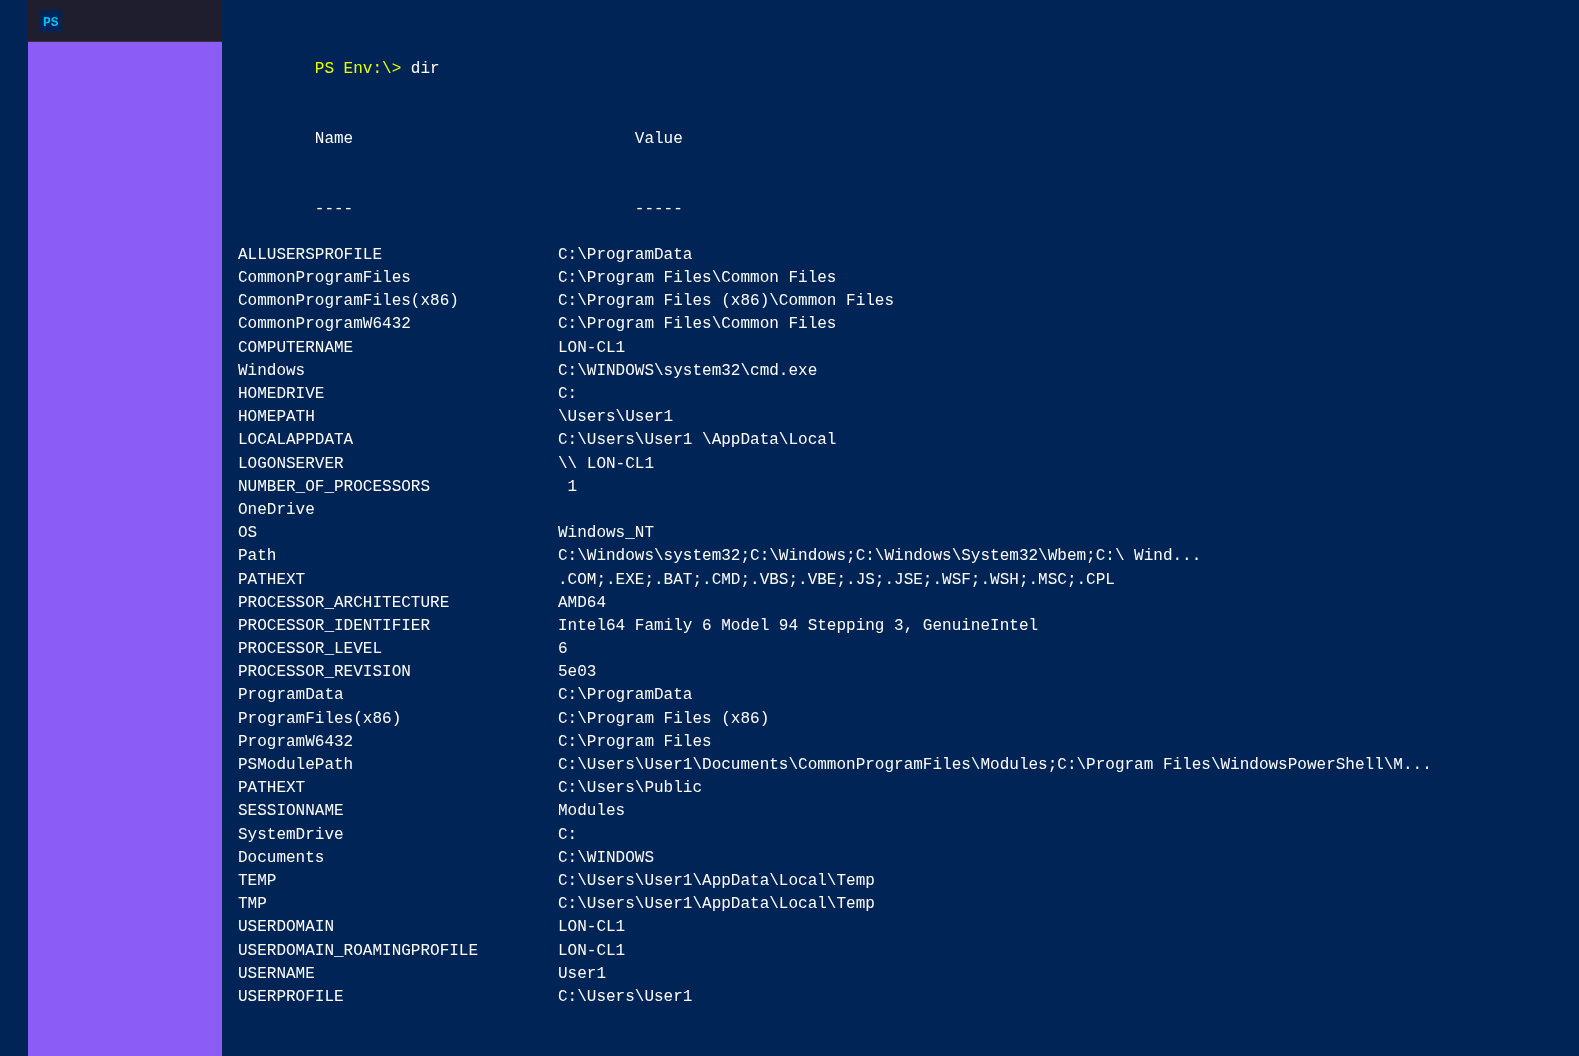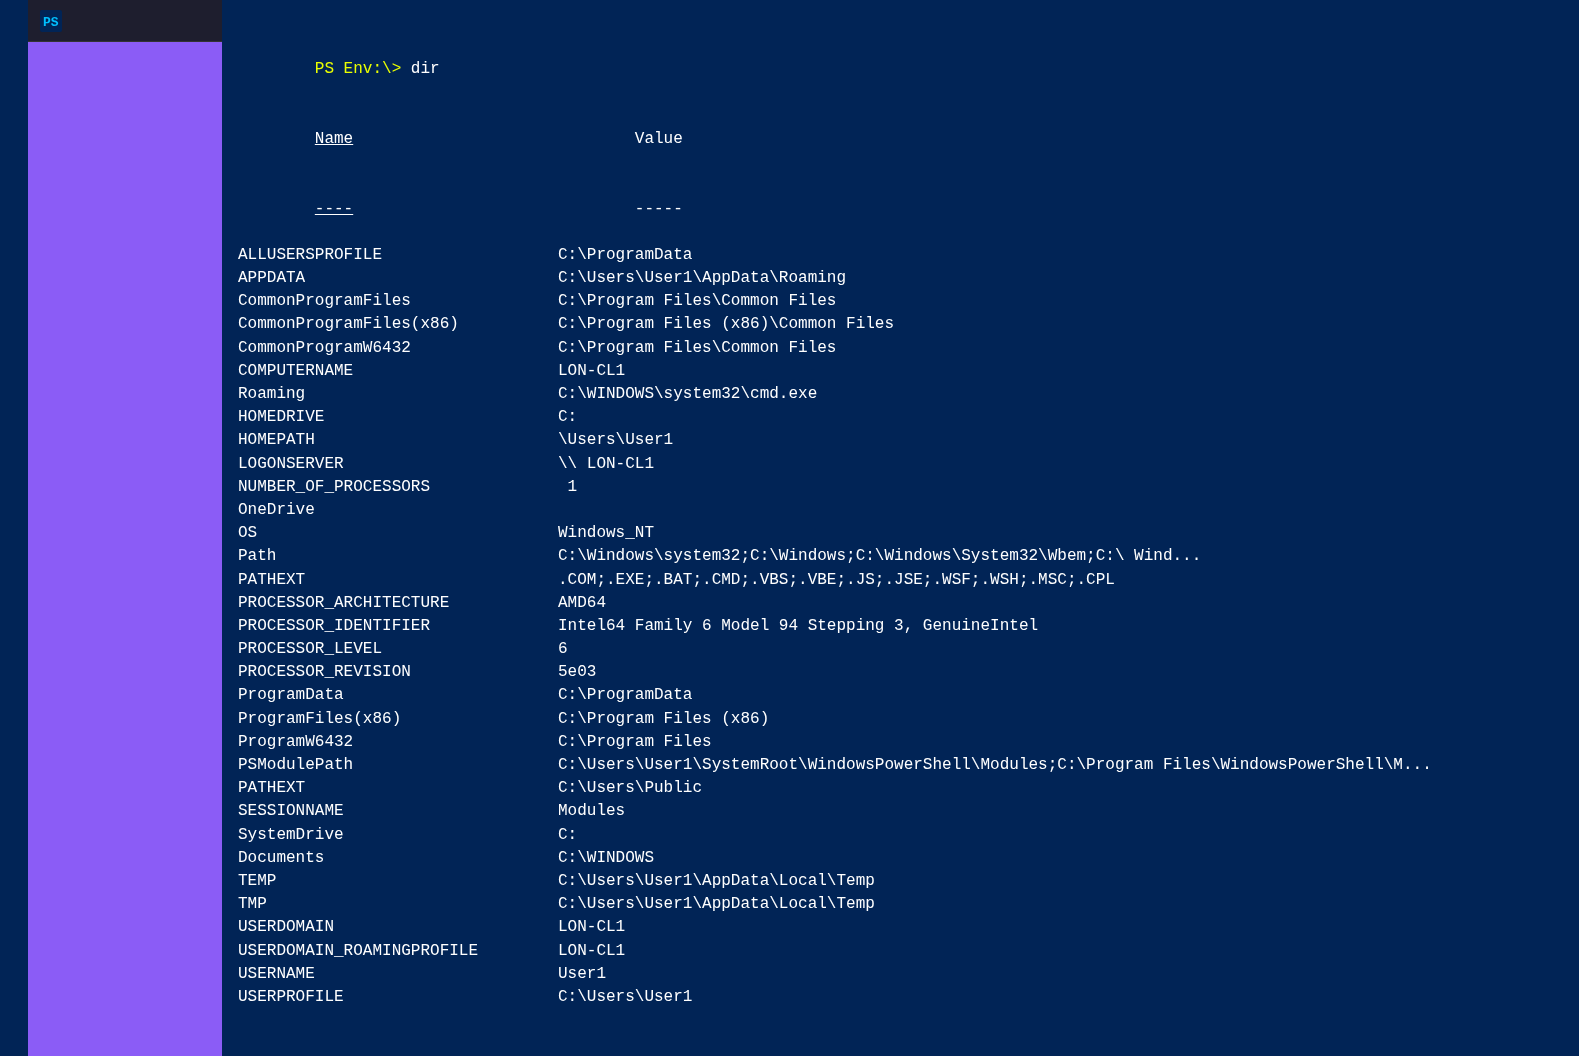--- a/index.html
+++ b/index.html
@@ -118,21 +118,20 @@
       color: #ffffff;
     }
 
     .header-line {
       white-space: pre;
     }
 
     .header-line .name-col {
       display: inline-block;
       width: 320px;
-      text-decoration: underline;
     }
 
     @keyframes blink {
       50% { opacity: 0; }
     }
   </style>
 </head>
 <body>
 
 <div class="window">
@@ -162,42 +161,42 @@
       <div class="header-line">
         <span class="name-col" id="col-name">Name</span><span id="col-value">Value</span>
       </div>
 
       <div class="header-line">
         <span class="name-col" id="col-name-sep">----</span><span id="col-value-sep">-----</span>
       </div>
 
       <div id="data-rows">
           <div class="output-line"><span class="name-col">ALLUSERSPROFILE</span><span class="value-col">C:\ProgramData</span></div>
-          <div class="output-line"><span class="name-col">APPDATA</span><span class="value-col">C:\Users\User1\AppData\Roaming</span></div>
           <div class="output-line"><span class="name-col">CommonProgramFiles</span><span class="value-col">C:\Program Files\Common Files</span></div>
           <div class="output-line"><span class="name-col">CommonProgramFiles(x86)</span><span class="value-col">C:\Program Files (x86)\Common Files</span></div>
           <div class="output-line"><span class="name-col">CommonProgramW6432</span><span class="value-col">C:\Program Files\Common Files</span></div>
           <div class="output-line"><span class="name-col">COMPUTERNAME</span><span class="value-col">LON-CL1</span></div>
-          <div class="output-line"><span class="name-col">Roaming</span><span class="value-col">C:\WINDOWS\system32\cmd.exe</span></div>
+          <div class="output-line"><span class="name-col">Windows</span><span class="value-col">C:\WINDOWS\system32\cmd.exe</span></div>
           <div class="output-line"><span class="name-col">HOMEDRIVE</span><span class="value-col">C:</span></div>
           <div class="output-line"><span class="name-col">HOMEPATH</span><span class="value-col">\Users\User1</span></div>
+          <div class="output-line"><span class="name-col">LOCALAPPDATA</span><span class="value-col">C:\Users\User1 \AppData\Local</span></div>
           <div class="output-line"><span class="name-col">LOGONSERVER</span><span class="value-col">\\ LON-CL1</span></div>
           <div class="output-line"><span class="name-col">NUMBER_OF_PROCESSORS</span><span class="value-col"> 1</span></div>
           <div class="output-line"><span class="name-col">OneDrive</span><span class="value-col"></span></div>
           <div class="output-line"><span class="name-col">OS</span><span class="value-col">Windows_NT</span></div>
           <div class="output-line"><span class="name-col">Path</span><span class="value-col">C:\Windows\system32;C:\Windows;C:\Windows\System32\Wbem;C:\ Wind...</span></div>
           <div class="output-line"><span class="name-col">PATHEXT</span><span class="value-col">.COM;.EXE;.BAT;.CMD;.VBS;.VBE;.JS;.JSE;.WSF;.WSH;.MSC;.CPL</span></div>
           <div class="output-line"><span class="name-col">PROCESSOR_ARCHITECTURE</span><span class="value-col">AMD64</span></div>
           <div class="output-line"><span class="name-col">PROCESSOR_IDENTIFIER</span><span class="value-col">Intel64 Family 6 Model 94 Stepping 3, GenuineIntel</span></div>
           <div class="output-line"><span class="name-col">PROCESSOR_LEVEL</span><span class="value-col">6</span></div>
           <div class="output-line"><span class="name-col">PROCESSOR_REVISION</span><span class="value-col">5e03</span></div>
           <div class="output-line"><span class="name-col">ProgramData</span><span class="value-col">C:\ProgramData</span></div>
           <div class="output-line"><span class="name-col">ProgramFiles(x86)</span><span class="value-col">C:\Program Files (x86)</span></div>
           <div class="output-line"><span class="name-col">ProgramW6432</span><span class="value-col">C:\Program Files</span></div>
-          <div class="output-line"><span class="name-col">PSModulePath</span><span class="value-col">C:\Users\User1\SystemRoot\WindowsPowerShell\Modules;C:\Program Files\WindowsPowerShell\M...</span></div>
+          <div class="output-line"><span class="name-col">PSModulePath</span><span class="value-col">C:\Users\User1\Documents\CommonProgramFiles\Modules;C:\Program Files\WindowsPowerShell\M...</span></div>
           <div class="output-line"><span class="name-col">PATHEXT</span><span class="value-col">C:\Users\Public</span></div>
           <div class="output-line"><span class="name-col">SESSIONNAME</span><span class="value-col">Modules</span></div>
           <div class="output-line"><span class="name-col">SystemDrive</span><span class="value-col">C:</span></div>
           <div class="output-line"><span class="name-col">Documents</span><span class="value-col">C:\WINDOWS</span></div>
           <div class="output-line"><span class="name-col">TEMP</span><span class="value-col">C:\Users\User1\AppData\Local\Temp</span></div>
           <div class="output-line"><span class="name-col">TMP</span><span class="value-col">C:\Users\User1\AppData\Local\Temp</span></div>
           <div class="output-line"><span class="name-col">USERDOMAIN</span><span class="value-col">LON-CL1</span></div>
           <div class="output-line"><span class="name-col">USERDOMAIN_ROAMINGPROFILE</span><span class="value-col">LON-CL1</span></div>
           <div class="output-line"><span class="name-col">USERNAME</span><span class="value-col">User1</span></div>
           <div class="output-line"><span class="name-col">USERPROFILE</span><span class="value-col">C:\Users\User1</span></div>

